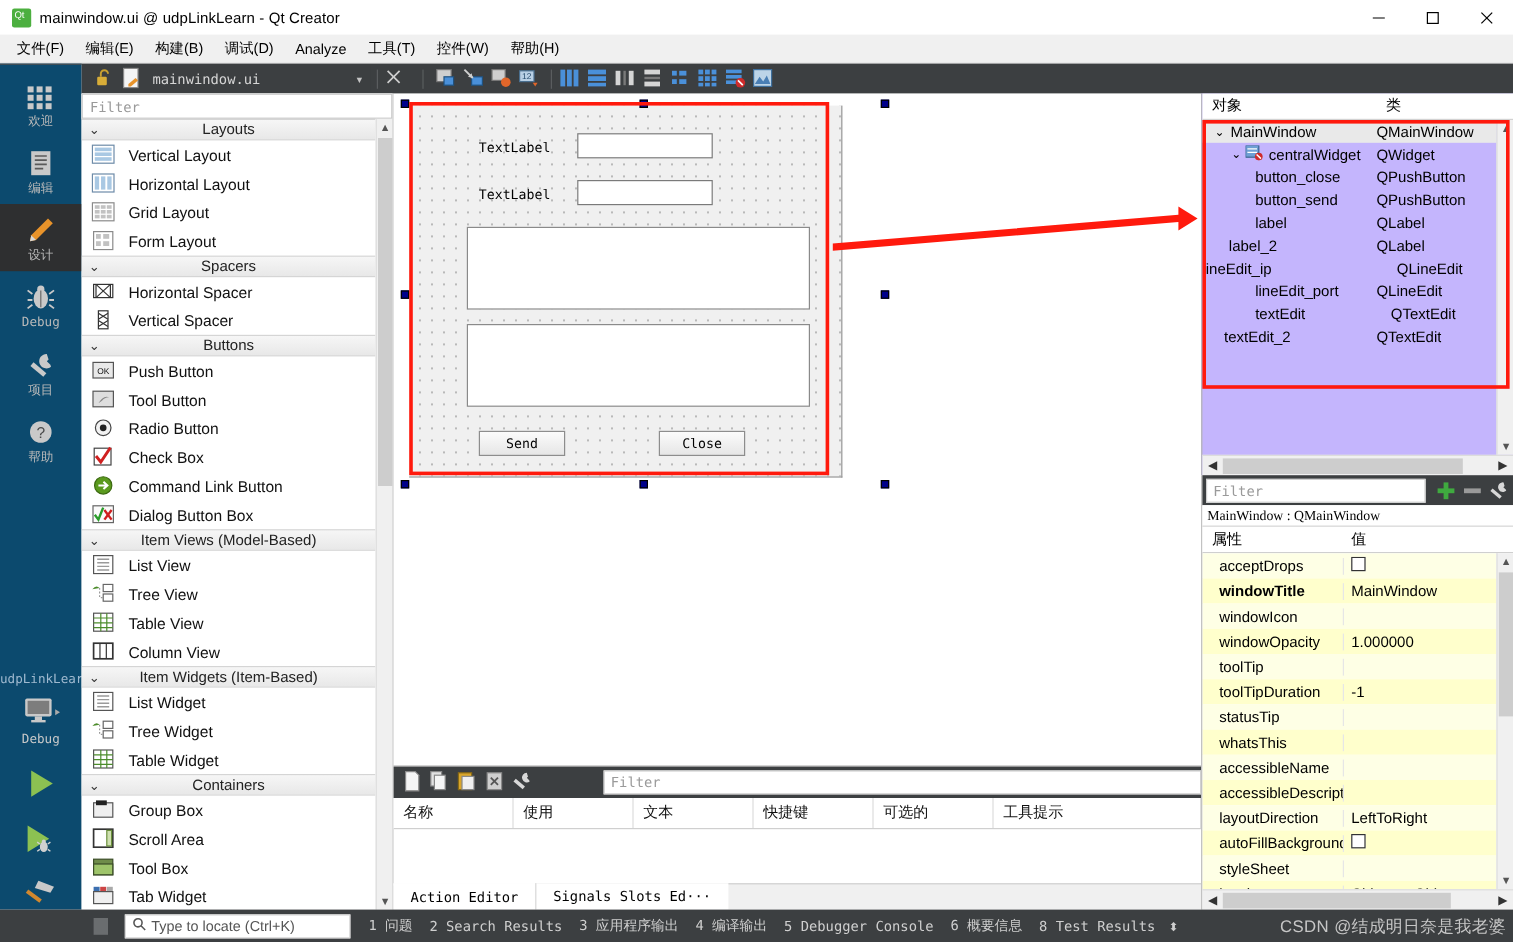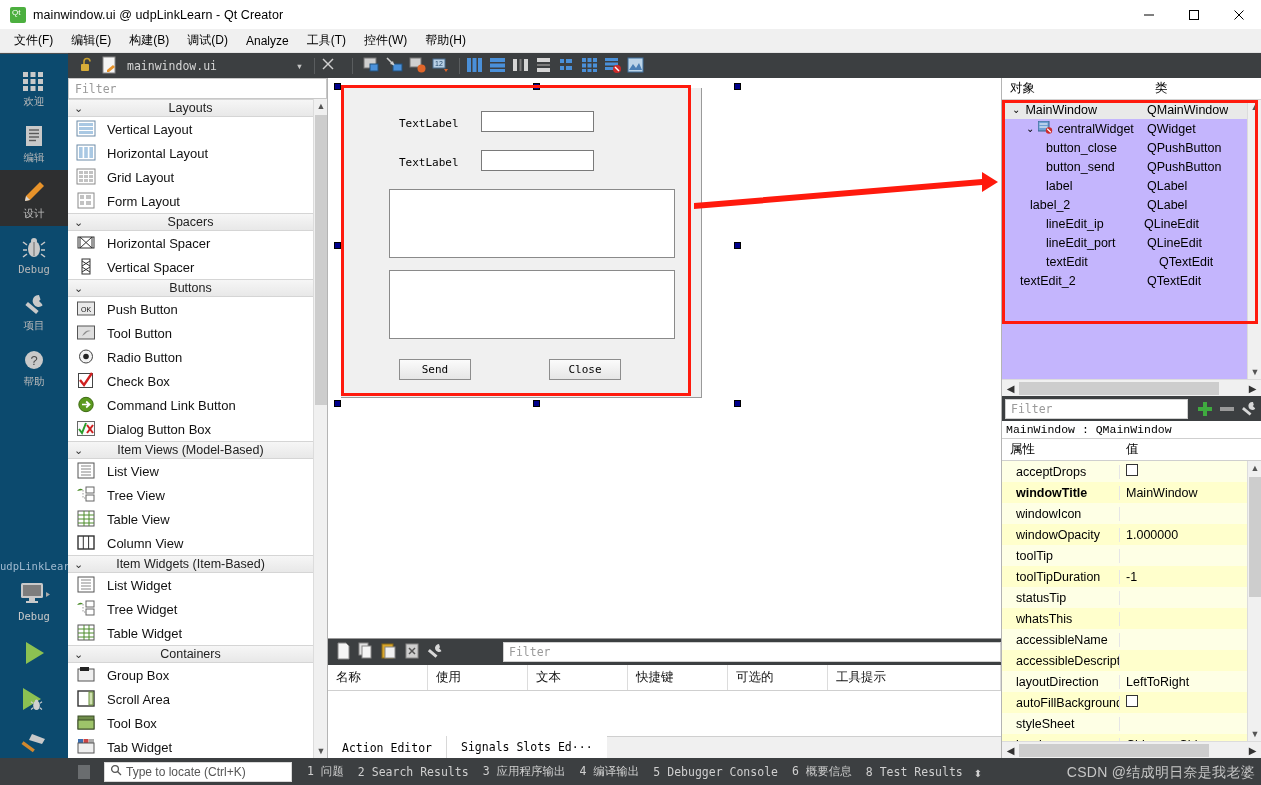--- a/index.html
+++ b/index.html
@@ -214,21 +214,21 @@
   .pp-toolbar{
     height:25px; background:#3c3f41; display:flex; align-items:center;
   }
   .pp-filter{
     width:186px; height:20px; background:#fff; border:1px solid #d0d0d0; margin-left:3px;
     display:flex; align-items:center; padding-left:5px;
     font-family:"DejaVu Sans Mono", monospace; font-size:11.5px; color:#9a9a9a;
   }
   .pp-subject{
     height:18px; display:flex; align-items:center; padding-left:4px;
-    font-family:Liberation Mono, monospace; font-size:11.5px; color:#000;
+    font-family:Liberation Serif, serif; font-size:11.5px; color:#000;
     border-bottom:1px solid #cfcfcf; background:#fff;
   }
   .pp-head{ height:22px; display:flex; border-bottom:1px solid #cfcfcf; background:#fff; }
   .pp-th{ display:flex; align-items:center; padding-left:6px; font-size:12.5px; color:#000; }
   .pp-rows{ position:absolute; left:0; top:65px; right:14px; bottom:17px; overflow:hidden; }
   .pp-row{ height:21px; display:flex; align-items:center; font-size:12.5px; }
   .pp-row .k{
     width:118px; padding-left:14px; overflow:hidden; white-space:nowrap;
     border-right:1px solid #e6e6e6;
   }
@@ -1008,27 +1008,27 @@
           </div>
         <div class="op-class">QPushButton</div>
       </div>
       <div class="op-row">
         <div class="op-name" style="width:145px;padding-left:44px">
             <span>label</span>
           </div>
         <div class="op-class">QLabel</div>
       </div>
       <div class="op-row">
-        <div class="op-name" style="width:145px;padding-left:28px">
+        <div class="op-name" style="width:145px;padding-left:22px">
             <span>label_2</span>
           </div>
         <div class="op-class">QLabel</div>
       </div>
       <div class="op-row">
-        <div class="op-name" style="width:142px;padding-left:44px">
+        <div class="op-name" style="width:162px;">
             <span>lineEdit_ip</span>
           </div>
         <div class="op-class">QLineEdit</div>
       </div>
       <div class="op-row">
         <div class="op-name" style="width:145px;padding-left:44px">
             <span>lineEdit_port</span>
           </div>
         <div class="op-class">QLineEdit</div>
       </div>

